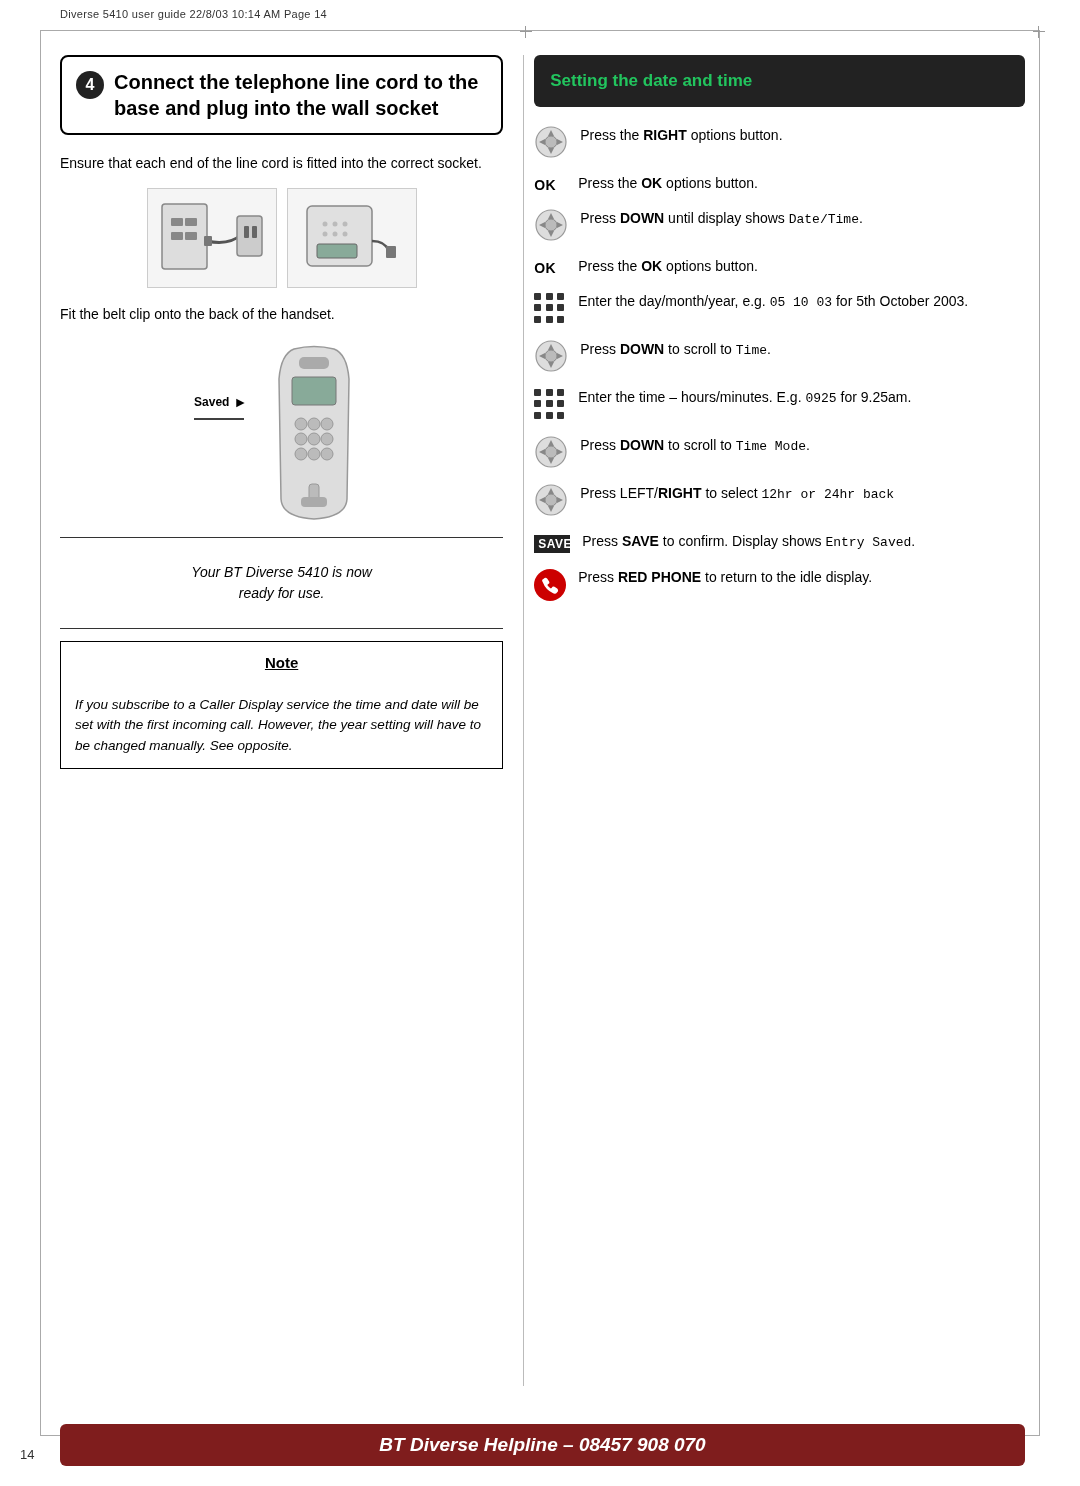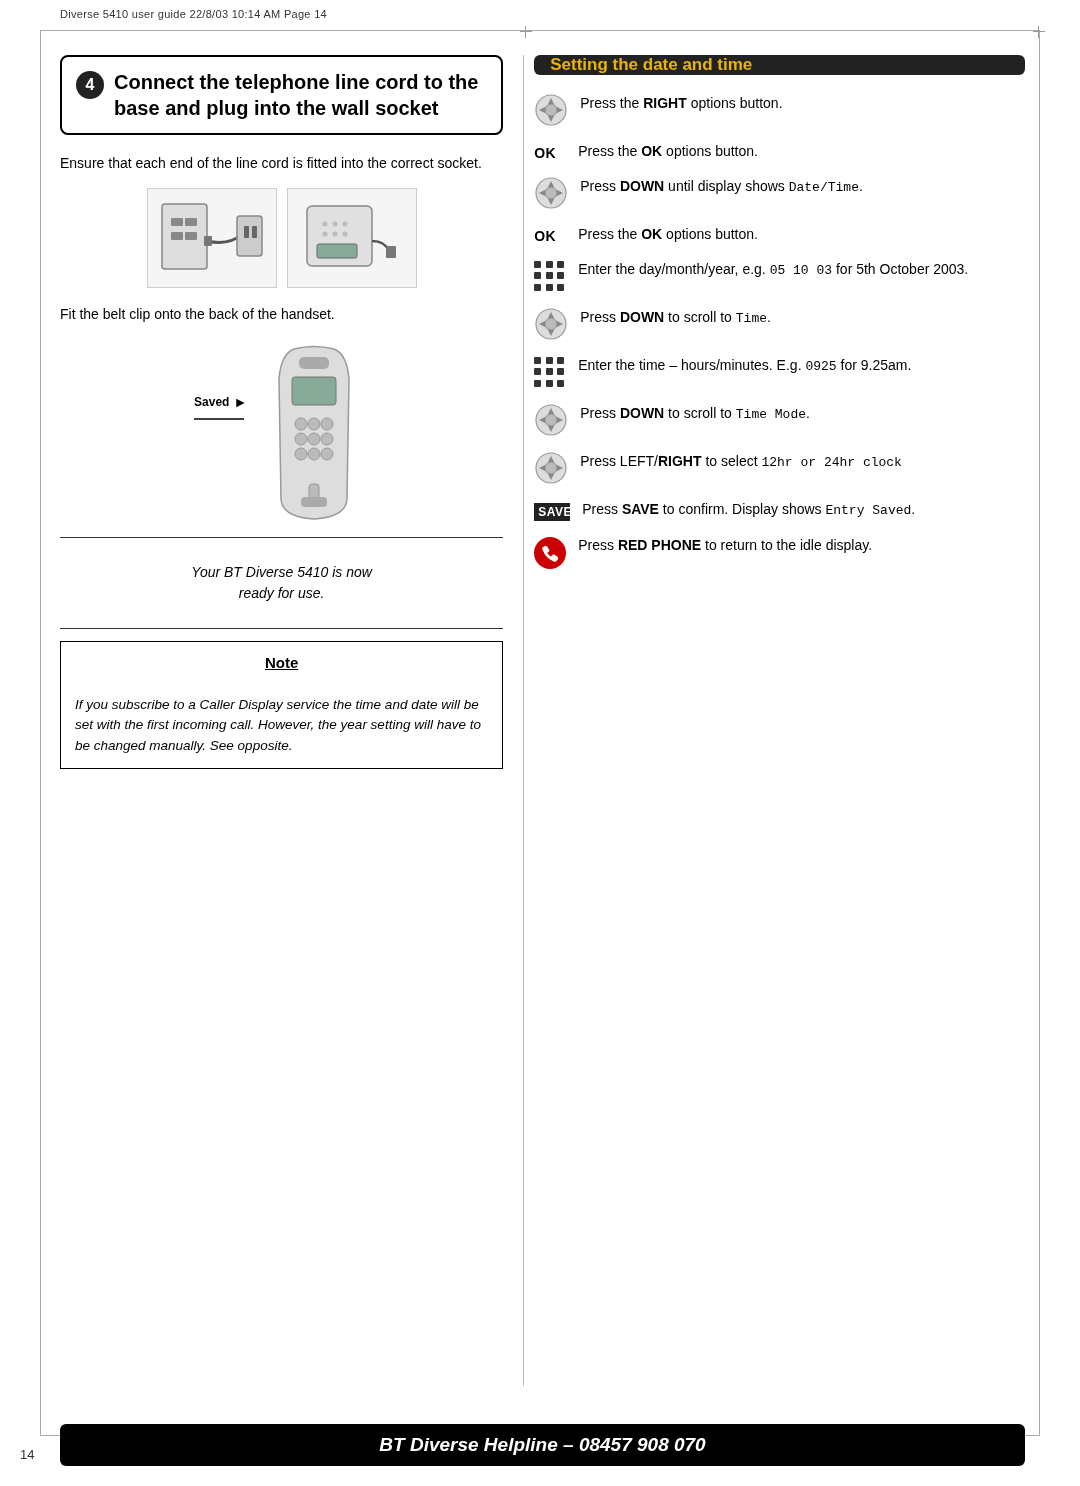--- a/index.html
+++ b/index.html
@@ -172,23 +172,23 @@
     .note-text {
       font-style: italic;
       font-size: 13.5px;
       line-height: 1.5;
       margin-top: 24px;
     }
 
     
     .section-header-box {
       background: #222;
-      color: #eab308;
+      color: #22c55e;
       border-radius: 6px;
-      padding: 0 16px;
+      padding: 16px 16px;
       font-size: 17px;
       font-weight: bold;
       margin-bottom: 18px;
       text-align: left;
     }
 
     .instruction-row {
       display: flex;
       align-items: flex-start;
       gap: 12px;
@@ -257,21 +257,21 @@
     .mono {
       font-family: 'Courier New', monospace;
       font-size: 13px;
     }
 
     .bottom-bar {
       position: absolute;
       bottom: 20px;
       left: 60px;
       right: 55px;
-      background: #000000;
+      background: #7f1d1d;
       color: #fff;
       text-align: center;
       padding: 10px 0;
       border-radius: 6px;
       font-size: 19px;
       font-weight: bold;
       font-style: italic;
     }
 
     .page-number {
@@ -559,21 +559,21 @@
         <circle cx="17" cy="17" r="6" fill="#bbb" stroke="#888" stroke-width="1"></circle>
 
         <polygon points="17,5 14,11 20,11" fill="#888"></polygon>
 
         <polygon points="17,29 14,23 20,23" fill="#888"></polygon>
 
         <polygon points="5,17 11,14 11,20" fill="#888"></polygon>
 
         <polygon points="29,17 23,14 23,20" fill="#888"></polygon>
       </svg>
-    <div class="instr-text">Press LEFT/<strong>RIGHT</strong> to select <span class="mono">12hr or 24hr clock</span></div>
+    <div class="instr-text">Press LEFT/<strong>RIGHT</strong> to select <span class="mono">12hr or 24hr back</span></div>
   </div>
         <div class="instruction-row">
     <div class="save-label">SAVE</div>
     <div class="instr-text">Press <strong>SAVE</strong> to confirm. Display shows <span class="mono">Entry Saved</span>.</div>
   </div>
         <div class="instruction-row">
 
       <div class="red-phone-icon">
         <svg viewBox="0 0 20 20" width="18" height="18">
           <path d="M3 3 Q5 1 7 3 L9 6 Q10 8 8 9 L7 10 Q9 13 11 14 L12 13 Q13 11 15 12 L18 14 Q20 16 18 18 Q16 21 13 19 Q5 15 2 7 Q0 4 3 3Z" fill="#fff"></path>

